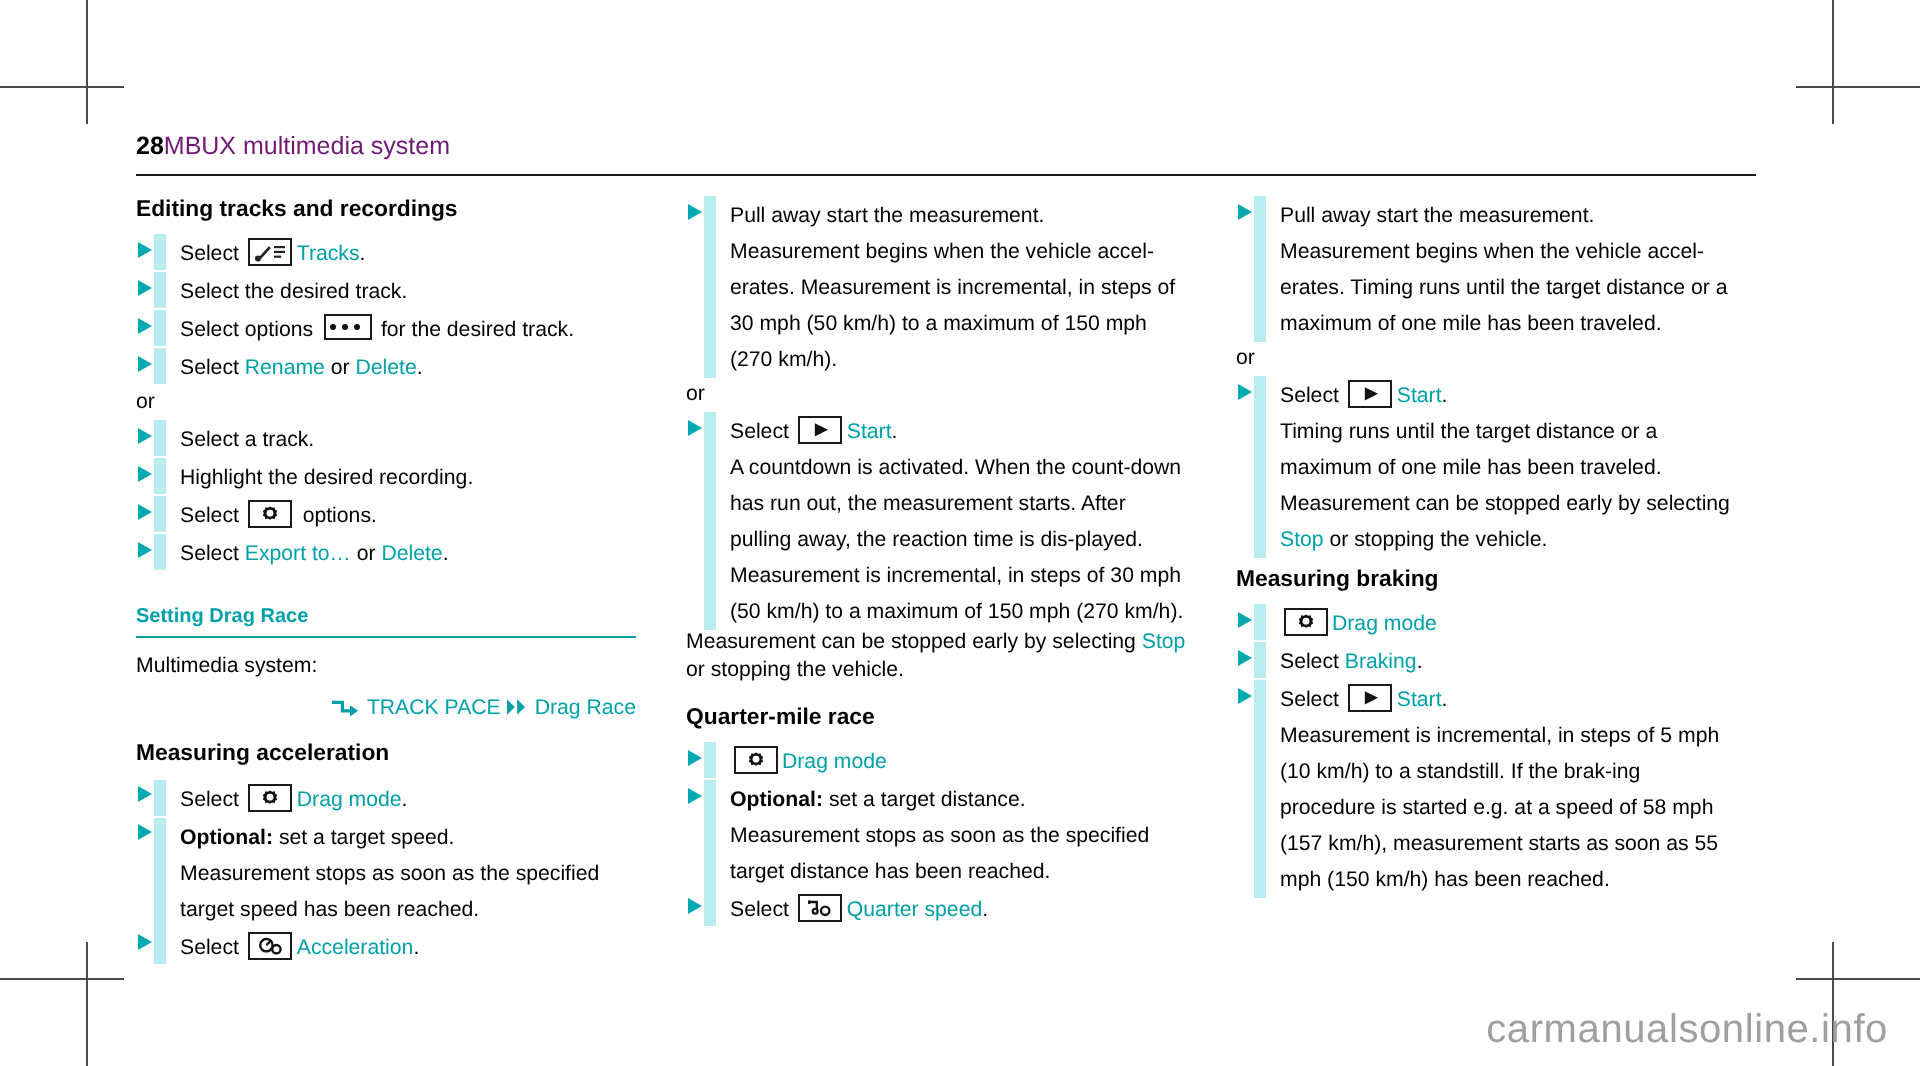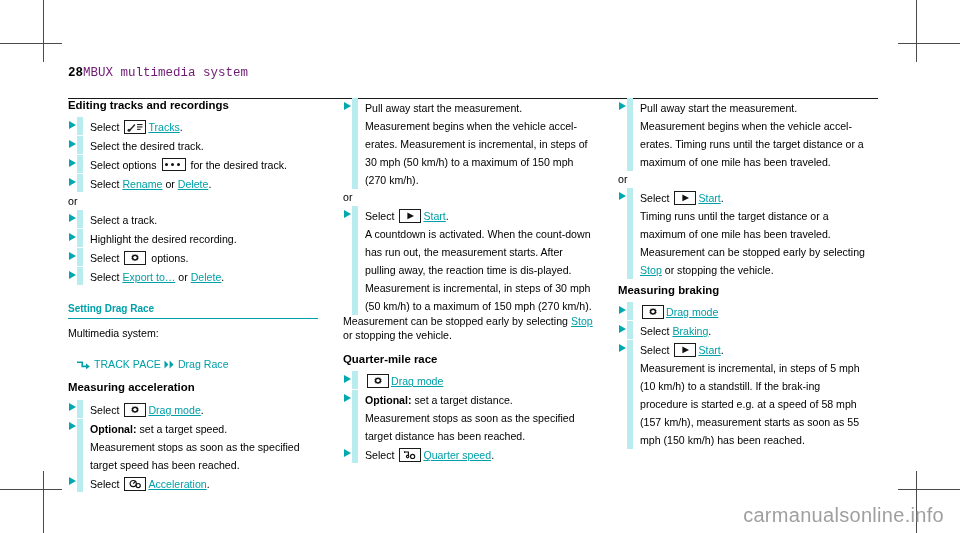--- a/index.html
+++ b/index.html
@@ -17,23 +17,23 @@
   
   .page{
     position:absolute;
     left:68px;top:66px;
     width:810px;height:400px;
   }
 
   
   .runhead{
     position:absolute;left:0;top:0;width:810px;
-    padding-bottom:18px;
+    padding-bottom:7px;
     border-bottom:1.2px solid #1a1a1a;
-    display:flex;align-items:baseline;font-family:Liberation Mono, monospace;
+    display:flex;align-items:baseline;
   }
   .runhead .pageno{
     font-size:12.5px;font-weight:bold;letter-spacing:0;color:#000;
   }
   .runhead .rh-title{
     font-size:12.5px;font-weight:normal;color:#701a75;
   }
 
   
   .cols{
@@ -83,21 +83,21 @@
   .step .bar{
     position:absolute;left:9px;top:0;bottom:0;width:6px;
     background:#b8ecef;
   }
   .step .txt{
     font-size:10.6px;line-height:13.6px;color:#000;
     position:relative;z-index:2;
   }
   .step.tall .bar{bottom:-1px;}
 
-  .teal{color:#00a0a8;text-decoration:underline;}
+  .teal{color:#00a0a8;}
   .bold{font-weight:bold;}
 
   
   .ibox{
     display:inline-block;
     border:1.1px solid #1a1a1a;
     background:#fff;
     vertical-align:-3px;
     text-align:center;
     box-sizing:border-box;
@@ -116,21 +116,21 @@
     position:absolute;top:3.6px;width:3px;height:3px;border-radius:50%;
     background:#111;
   }
   .dots i:nth-child(1){left:2.6px;}
   .dots i:nth-child(2){left:8.3px;}
   .dots i:nth-child(3){left:14px;}
 
   
   .crumb{
     font-size:10.6px;line-height:14px;color:#00a0a8;
-    margin:17px 0 7px 8px;white-space:nowrap;
+    margin:7px 0 7px 8px;white-space:nowrap;text-align:right;
   }
   .crumb .arrowicon{display:inline-block;vertical-align:-2px;margin-right:3px;}
   .crumb .chev{display:inline-block;vertical-align:-1px;margin:0 3px;}
 
   
   .watermark{
     position:absolute;right:16px;bottom:6px;
     font-size:20px;color:#9f9f9f;letter-spacing:0.3px;
     font-family:"Liberation Sans", sans-serif;
     white-space:nowrap;

